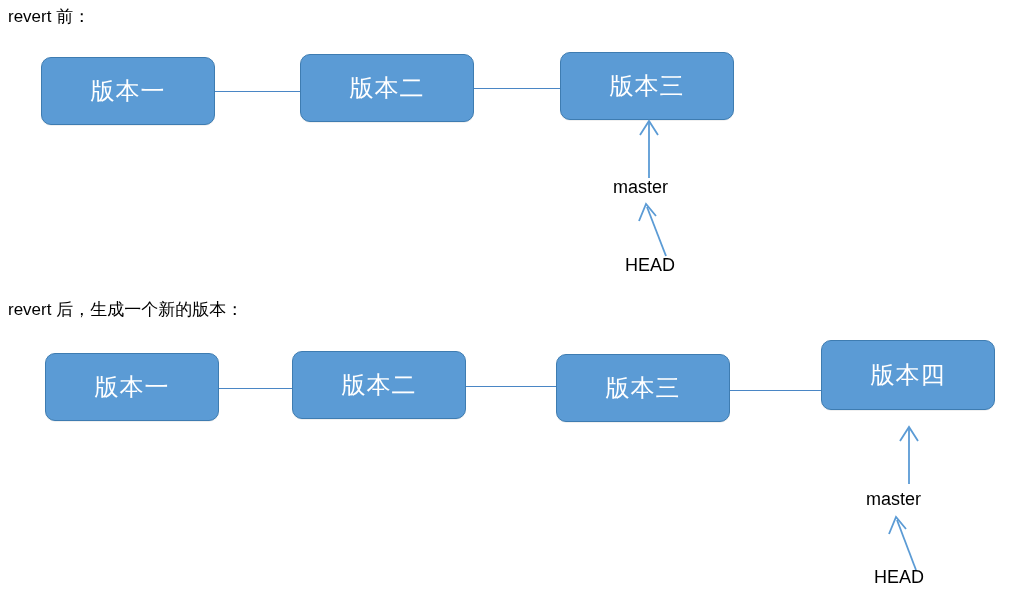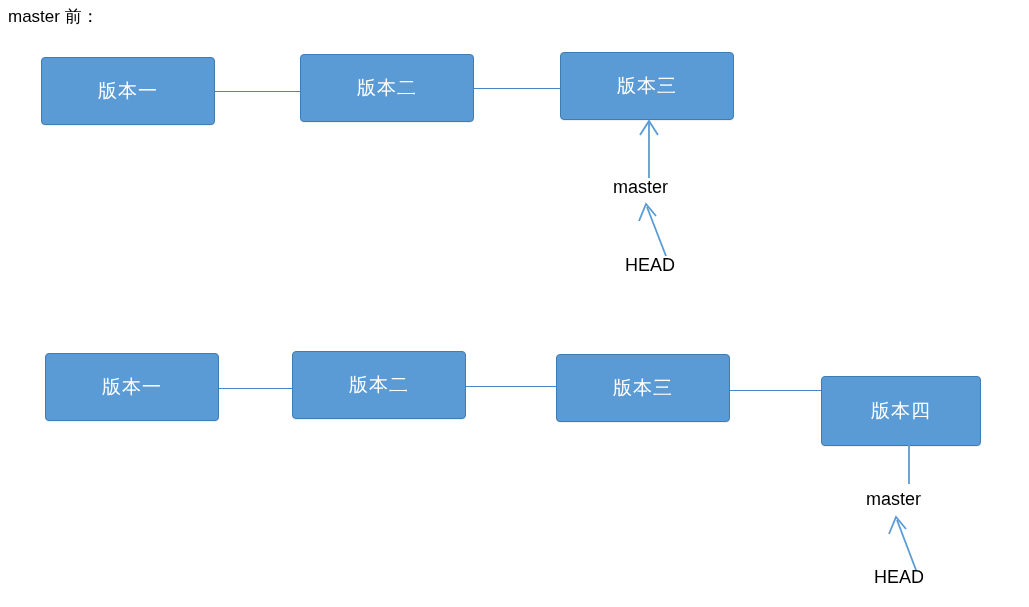--- a/index.html
+++ b/index.html
@@ -23,26 +23,26 @@
     line-height: 1;
     color: #000000;
     white-space: nowrap;
     font-family: "Liberation Sans", "DejaVu Sans", sans-serif;
   }
   .commit-box {
     position: absolute;
     box-sizing: border-box;
     background: #5B9BD5;
     border: 1.5px solid #3E7CB1;
-    border-radius: 4px;
+    border-radius: 10px;
     display: flex;
     align-items: center;
     justify-content: center;
     color: #FFFFFF;
-    font-size: 19px;
+    font-size: 24px;
     letter-spacing: 1px;
     font-family: "Liberation Sans", "DejaVu Sans", sans-serif;
     box-shadow: 0 1px 0 rgba(0,0,0,0.06);
   }
   .connector {
     position: absolute;
     height: 0;
     border-top: 1.6px solid #4A86C5;
   }
   .ref-label {
@@ -63,21 +63,21 @@
     fill: none;
     stroke-linecap: butt;
     stroke-linejoin: miter;
   }
 </style>
 </head>
 <body>
 
 <div id="canvas">
 
-  <div class="caption" style="left:8px; top:8px;">master 前：</div>
+  <div class="caption" style="left:8px; top:8px;">revert 前：</div>
 
   <div class="connector" style="left:214px; top:91px; width:87px;"></div>
   <div class="connector" style="left:473px; top:88px; width:88px;"></div>
 
   <div class="commit-box" style="left:41px; top:57px; width:174px; height:68px;">版本一</div>
 
   <div class="commit-box" style="left:300px; top:54px; width:174px; height:68px;">版本二</div>
 
   <div class="commit-box" style="left:560px; top:52px; width:174px; height:68px;">版本三</div>
 
@@ -88,32 +88,33 @@
 
   <div class="ref-label" style="left:613px; top:178px;">master</div>
 
   <svg class="arrow-svg" style="left:635px; top:200px; width:50px; height:60px;" viewBox="0 0 50 60">
     <line x1="31" y1="56" x2="12" y2="7"></line>
     <polyline points="4,21 11,4 21,16"></polyline>
   </svg>
 
   <div class="ref-label" style="left:625px; top:256px;">HEAD</div>
 
+  <div class="caption" style="left:8px; top:301px;">revert 后，生成一个新的版本：</div>
 
   <div class="connector" style="left:218px; top:388px; width:75px;"></div>
   <div class="connector" style="left:465px; top:386px; width:92px;"></div>
   <div class="connector" style="left:729px; top:390px; width:93px;"></div>
 
   <div class="commit-box" style="left:45px; top:353px; width:174px; height:68px;">版本一</div>
 
   <div class="commit-box" style="left:292px; top:351px; width:174px; height:68px;">版本二</div>
 
   <div class="commit-box" style="left:556px; top:354px; width:174px; height:68px;">版本三</div>
 
-  <div class="commit-box" style="left:821px; top:376px; width:160px; height:70px;">版本四</div>
+  <div class="commit-box" style="left:821px; top:340px; width:174px; height:70px;">版本四</div>
 
   <svg class="arrow-svg" style="left:890px; top:424px; width:40px; height:62px;" viewBox="0 0 40 62">
     <line x1="19" y1="60" x2="19" y2="4"></line>
     <polyline points="10,17 19,3 28,17"></polyline>
   </svg>
 
   <div class="ref-label" style="left:866px; top:490px;">master</div>
 
   <svg class="arrow-svg" style="left:885px; top:512px; width:50px; height:62px;" viewBox="0 0 50 62">
     <line x1="31" y1="58" x2="12" y2="8"></line>

